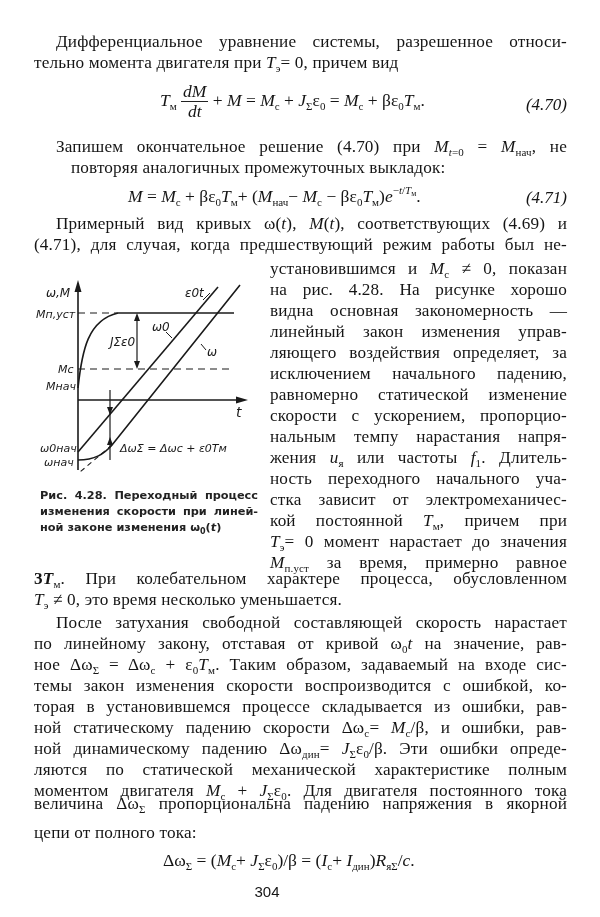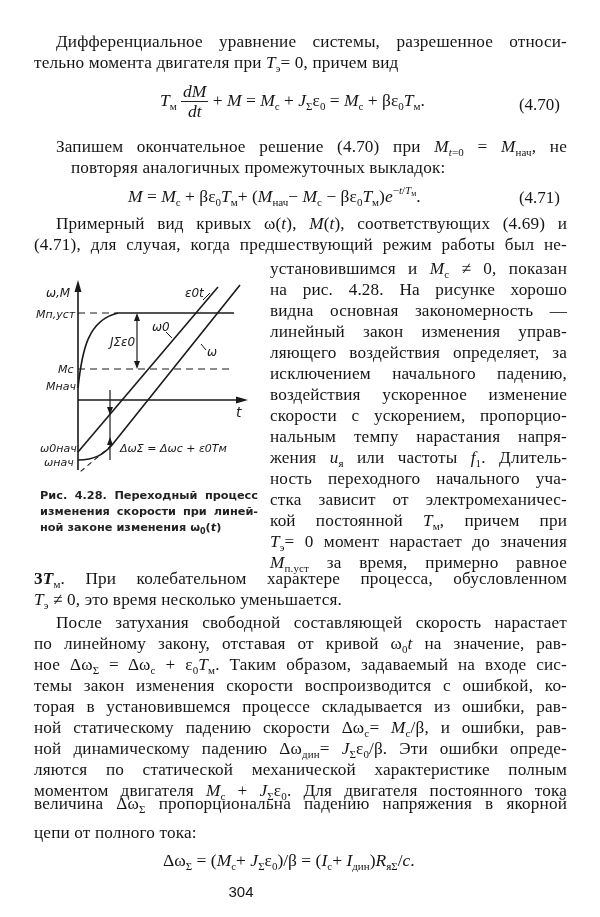--- a/index.html
+++ b/index.html
@@ -5,33 +5,33 @@
   html, body { margin:0; padding:0; background:#ffffff; }
   body { width:600px; height:917px; position:relative; overflow:hidden;
          font-family:"Liberation Serif", "DejaVu Serif", serif; color:#151515; }
   .page { position:absolute; left:0; top:0; width:600px; height:917px; }
   .line { position:absolute; font-size:17.2px; line-height:20px; white-space:nowrap; letter-spacing:0.15px; }
   .full { left:34px; width:533px; text-align:justify; text-align-last:justify; }
   .full.indent { left:56px; width:511px; }
   .right { left:270px; width:297px; text-align:justify; text-align-last:justify; }
   .last { text-align-last:left; }
   .eq { position:absolute; font-size:17.5px; white-space:nowrap; }
-  .eqno { position:absolute; font-size:17px; right:40px; white-space:nowrap; }
+  .eqno { position:absolute; font-size:17px; right:33px; white-space:nowrap;font-style:italic; }
   i { font-style:italic; }
   sub { font-size:11px; vertical-align:-4px; line-height:0; }
   sup { font-size:11px; vertical-align:8px; line-height:0; }
   .frac { display:inline-block; vertical-align:middle; text-align:center; font-style:italic; }
   .frac span { display:block; line-height:19px; padding:0 2px; }
   .frac .num { border-bottom:1px solid #222; }
   .caption { position:absolute; left:40px; width:218px; font-family:"DejaVu Sans", sans-serif;
              font-size:11.3px; line-height:16px; font-weight:bold; color:#222; text-align:justify; }
   .caption .cl { display:block; white-space:nowrap; text-align-last:justify; }
   .caption .cl.last { text-align-last:left; }
   .pagenum { position:absolute; top:883px; left:0; width:482px; text-align:center; font-size:15px;
-             font-family:"Liberation Sans", sans-serif; }
+             font-family:"Liberation Sans", sans-serif;padding-left:26px; }
   svg text { font-family:"DejaVu Sans", sans-serif; font-style:italic; }
 </style>
 </head>
 <body>
 
 <div class="page">
 
   <div class="line full indent" style="top:32px;">Дифференциальное уравнение системы, разрешенное относи-</div>
   <div class="line full last" style="top:53px;"><span>тельно момента двигателя при </span><i>T</i><sub>э</sub><span>= 0, причем вид</span></div>
 
@@ -52,21 +52,21 @@
 
   <div class="line full indent" style="top:214px;">Примерный вид кривых ω(<i>t</i>), <i>M</i>(<i>t</i>), соответствующих (4.69) и</div>
   <div class="line full" style="top:235px;">(4.71), для случая, когда предшествующий режим работы был не-</div>
 
   <div class="line right" style="top:259px;">установившимся и <i>M</i><sub>с</sub> ≠ 0, показан</div>
   <div class="line right" style="top:280px;">на рис. 4.28. На рисунке хорошо</div>
   <div class="line right" style="top:301px;">видна основная закономерность —</div>
   <div class="line right" style="top:322px;">линейный закон изменения управ-</div>
   <div class="line right" style="top:343px;">ляющего воздействия определяет, за</div>
   <div class="line right" style="top:364px;">исключением начального падению,</div>
-  <div class="line right" style="top:385px;">воздействия ускоренное изменение</div>
+  <div class="line right" style="top:385px;">равномерно статической изменение</div>
   <div class="line right" style="top:406px;">скорости с ускорением, пропорцио-</div>
   <div class="line right" style="top:427px;">нальным темпу нарастания напря-</div>
   <div class="line right" style="top:448px;">жения <i>u</i><sub>я</sub> или частоты <i>f</i><sub>1</sub>. Длитель-</div>
   <div class="line right" style="top:469px;">ность переходного начального уча-</div>
   <div class="line right" style="top:490px;">стка зависит от электромеханичес-</div>
   <div class="line right" style="top:511px;">кой постоянной <i>T</i><sub>м</sub>, причем при</div>
   <div class="line right" style="top:532px;"><i>T</i><sub>э</sub>= 0 момент нарастает до значения</div>
   <div class="line right" style="top:553px;"><i>M</i><sub>п.уст</sub> за время, примерно равное</div>
 
   <div class="line full" style="top:569px;"><b>3</b><i><b>T</b></i><sub>м</sub>. При колебательном характере процесса, обусловленном</div>

